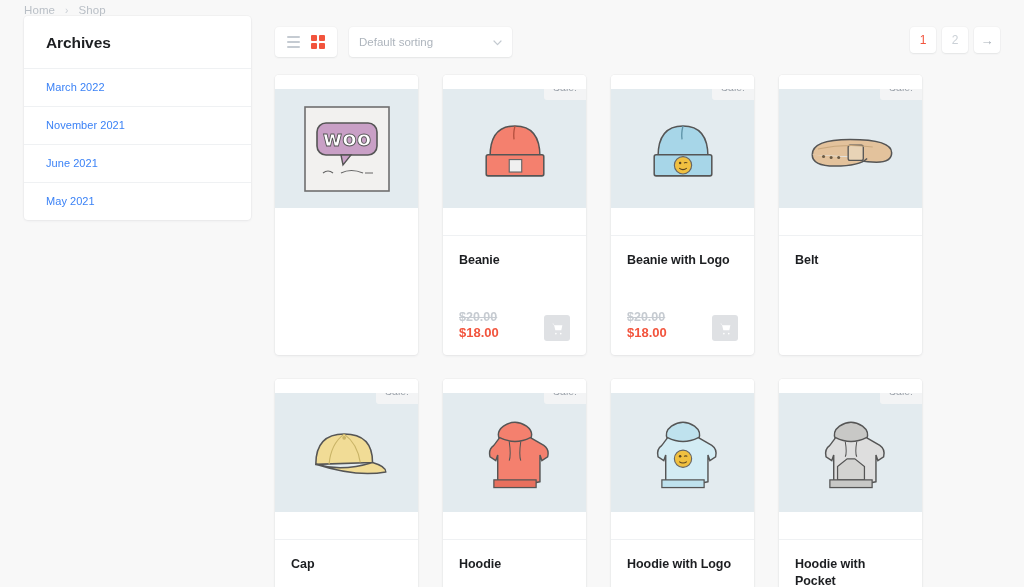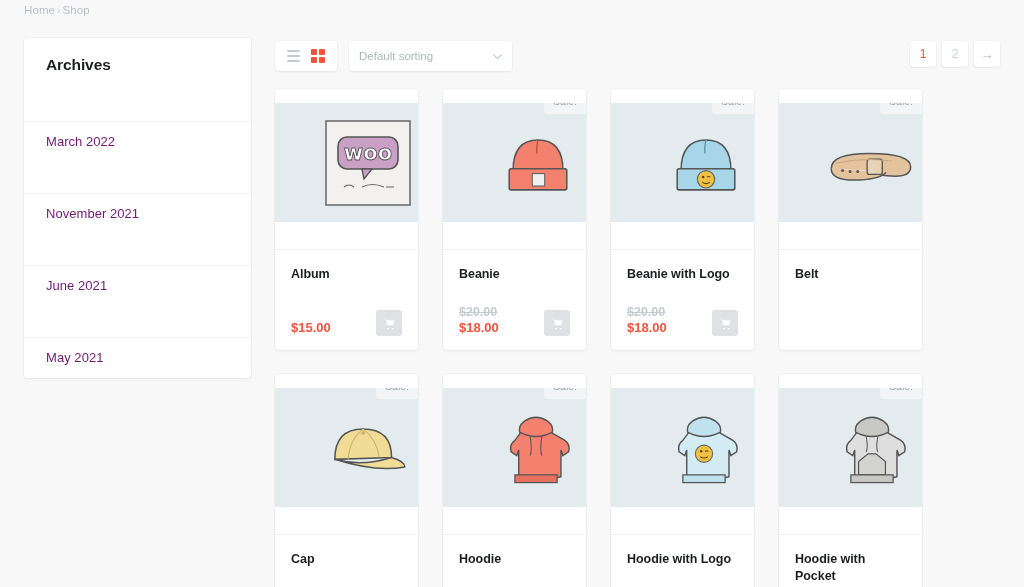--- a/index.html
+++ b/index.html
@@ -8,52 +8,52 @@
     background: #f8f8f8;
     font-family: "Liberation Sans", sans-serif;
     overflow: hidden;
   }
   .page { position: relative; width: 1024px; height: 587px; }
 
   
   .breadcrumb {
     position: absolute; left: 24px; top: 2px;
     font-size: 11.5px; color: #b9bfc6; letter-spacing: .1px;
-    display: flex; align-items: center; gap: 2px; height: 16px;
+    display: flex; align-items: center; gap: 10px; height: 16px;
   }
   .breadcrumb a { color: #b9bfc6; text-decoration: none; }
   .bc-sep { color: #c9ced4; font-size: 10px; }
 
   
   .sidebar {
-    position: absolute; left: 24px; top: 38px; width: 227px;
+    position: absolute; left: 24px; top: 16px; width: 227px;
     background: #ffffff; border-radius: 4px;
     box-shadow: 0 1px 3px rgba(30,40,60,.06), 0 0 0 1px rgba(30,40,60,.025);
     overflow: hidden;
   }
   .sidebar-title {
     font-size: 15.5px; font-weight: 700; color: #1c1e21;
     padding: 18px 22px 16px 22px; letter-spacing: -.1px;
   }
   .archive-item {
-    font-size: 13px; color: #701a75;
+    font-size: 11px; color: #3b82f6;
     padding: 12px 22px 13px 22px;
     border-top: 1px solid #eff1f3;
-    cursor: pointer; letter-spacing: .05px; margin-top: 31px;
+    cursor: pointer; letter-spacing: .05px;
   }
 
   
   .main { position: absolute; left: 275px; top: 24px; width: 725px; }
   .shop-title {
     font-size: 22.5px; font-weight: 700; color: #17191c;
     letter-spacing: -.45px; line-height: 1.2;
   }
 
   .toolbar {
-    margin-top: 17px; height: 30px;
+    margin-top: 3px; height: 30px;
     display: flex; align-items: flex-start; position: relative;
   }
   .view-toggle {
     display: flex; align-items: center; gap: 11px;
     background: #fff; border-radius: 4px; height: 30px;
     padding: 0 12px;
     box-shadow: 0 1px 2px rgba(30,40,60,.07), 0 0 0 1px rgba(30,40,60,.02);
   }
   .list-icon { display: flex; flex-direction: column; gap: 3px; cursor: pointer; }
   .list-icon i { display: block; width: 13px; height: 1.8px; background: #c5cbd2; border-radius: 1px; }
@@ -92,38 +92,38 @@
     gap: 24px 25px;
   }
   .card {
     background: #fff; border-radius: 4px; position: relative;
     box-shadow: 0 1px 3px rgba(30,40,60,.07), 0 0 0 1px rgba(30,40,60,.022);
     overflow: hidden;
   }
   .card-top { height: 14px; background: #fff; }
   .thumb {
     height: 119px; background: #e3ebef;
-    display: flex; align-items: center; justify-content: flex-end;
+    display: flex; align-items: center; justify-content: center;
     position: relative; overflow: hidden;
   }
   .thumb svg { display: block; }
   .sale-badge {
     position: absolute; right: 0px; top: -14px;
     background: #f3f4f5; color: #9aa1a9;
     font-size: 10.5px; padding: 6px 9px 7px 9px;
     border-radius: 3px 3px 0 3px; z-index: 3;
   }
   .card-gap { height: 27px; background: #fff; }
   .card-info { border-top: 1px solid #eff1f3; padding: 16px 16px 14px 16px; }
   .prod-name {
     font-size: 12.5px; font-weight: 700; color: #1c1e21;
     letter-spacing: -.05px; line-height: 1.3;
   }
   .price-row {
-    margin-top: 22px; display: flex; align-items: flex-end;
+    margin-top: 41px; display: flex; align-items: flex-end;
     justify-content: space-between; min-height: 32px;
   }
   .prices { display: flex; flex-direction: column; line-height: 1.22; }
   .price-old {
     font-size: 12.5px; color: #c6cbd1; text-decoration: line-through;
     font-weight: 700;
   }
   .price-new { font-size: 13px; color: #f2543d; font-weight: 700; }
   .cart-btn {
     width: 26px; height: 26px; background: #dfe1e4; border-radius: 3px;
@@ -195,33 +195,20 @@
             <rect x="8" y="8" width="84" height="84" fill="#f2f1ef" stroke="#6f6f6f" stroke-width="1.6"></rect>
             <rect x="20" y="24" width="60" height="32" rx="9" fill="#c9a0c6" stroke="#555" stroke-width="1.6"></rect>
             <path d="M44 56 L46 66 L54 56 Z" fill="#c9a0c6" stroke="#555" stroke-width="1.4"></path>
             <text x="50" y="47" font-family="'DejaVu Sans',sans-serif" font-size="21" font-weight="700" fill="#ffffff" text-anchor="middle" stroke="#555" stroke-width="0.9">woo</text>
             <path d="M26 74 q5 -4 10 0" stroke="#666" stroke-width="1.2" fill="none"></path>
             <path d="M44 74 q10 -5 22 0" stroke="#666" stroke-width="1.2" fill="none"></path>
             <line x1="68" y1="74" x2="76" y2="74" stroke="#666" stroke-width="1.2"></line>
           </svg>
         </div>
         <div class="card-gap"></div>
-        <div class="card-info">
-          <div class="prod-name">Album</div>
-          <div class="price-row">
-            <div class="prices">
-              <div class="price-new">$15.00</div>
-            </div>
-            <div class="cart-btn">
-              <svg viewBox="0 0 24 24">
-                  <path d="M2 3h3l3 12h11l2-9H7M9 20a1.5 1.5 0 1 0 0 3 1.5 1.5 0 0 0 0-3zm9 0a1.5 1.5 0 1 0 0 3 1.5 1.5 0 0 0 0-3z"></path>
-                </svg>
-            </div>
-          </div>
-        </div>
       </div>
 
       <div class="card">
         <div class="card-top"></div>
         <div class="thumb">
           <div class="sale-badge">Sale!</div>
           <svg width="96" height="96" viewBox="0 0 100 100">
             <path d="M24 58 q0 -32 26 -32 q26 0 26 32 z" fill="#f4806e" stroke="#555" stroke-width="1.6"></path>
             <rect x="20" y="56" width="60" height="22" rx="2" fill="#f4806e" stroke="#555" stroke-width="1.6"></rect>
             <rect x="44" y="61" width="13" height="13" fill="#f0f0f0" stroke="#666" stroke-width="1.2"></rect>

